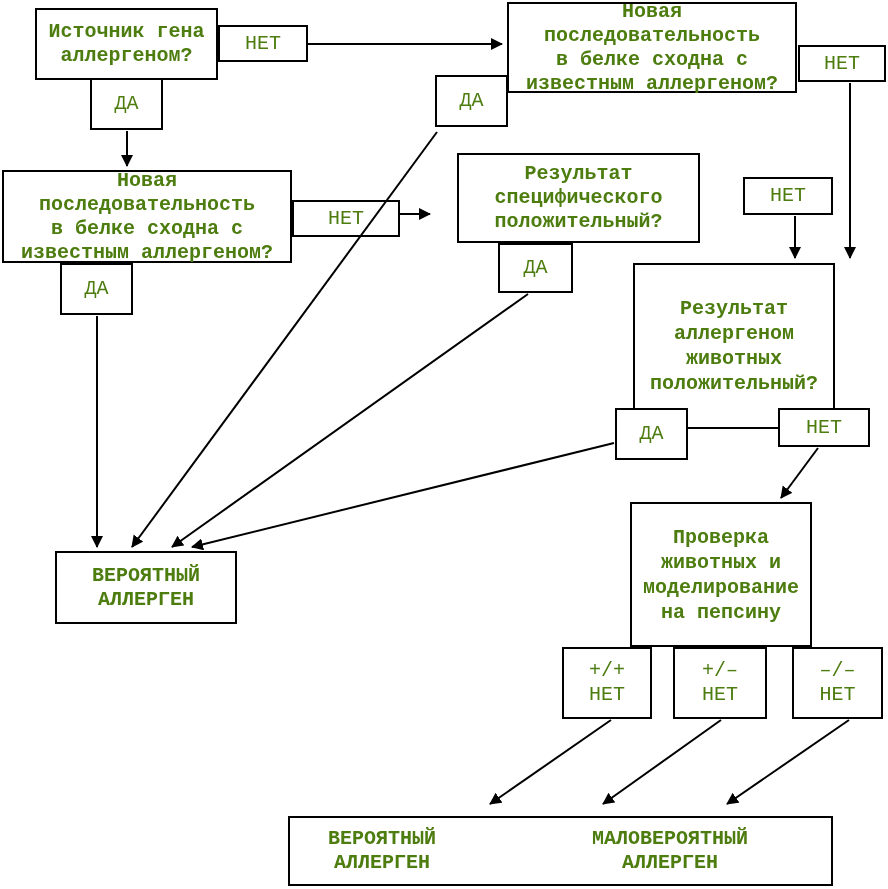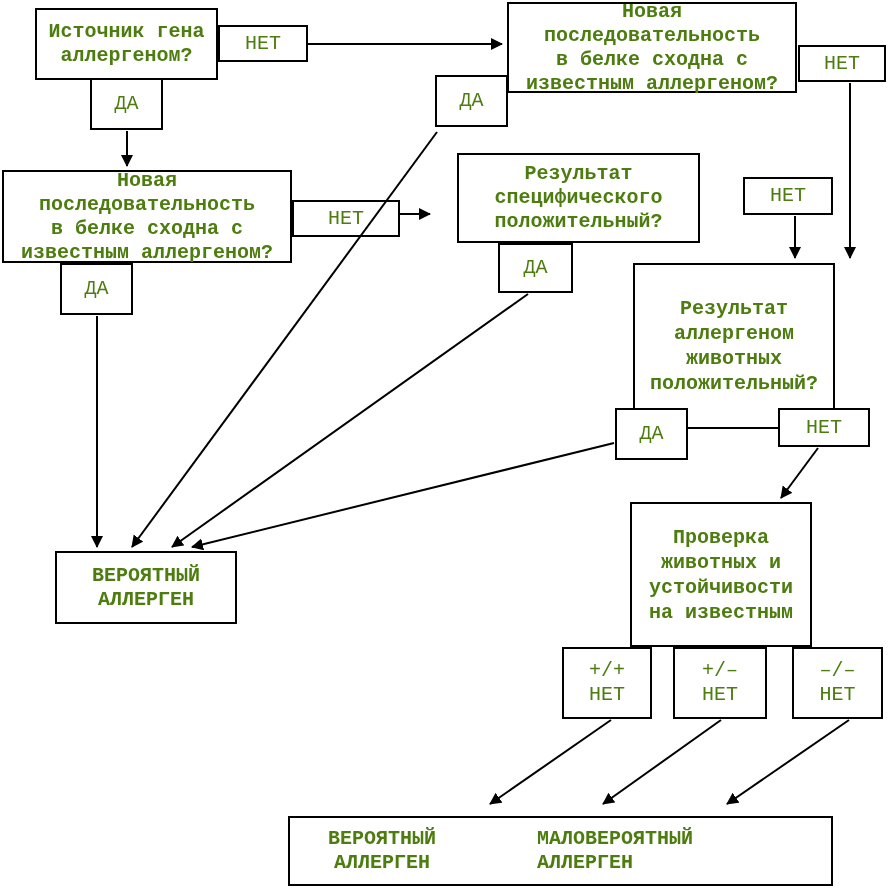--- a/index.html
+++ b/index.html
@@ -27,21 +27,21 @@
   }
   .bold{font-weight:bold;}
   .label{font-weight:normal;}
   .tight{line-height:25px;}
   #final-box{display:block;position:absolute;z-index:2;}
   .final-text{
     position:absolute;top:9px;
     font-weight:bold;font-size:20px;line-height:24px;
   }
   .final-left{left:2px;width:180px;text-align:center;}
-  .final-right{right:44px;width:250px;text-align:left;}
+  .final-right{right:36px;width:250px;text-align:center;}
   svg.wires{
     position:absolute;left:0;top:0;z-index:5;
     pointer-events:none;
   }
 </style>
 </head>
 <body>
 
 <div id="canvas">
 
@@ -110,22 +110,22 @@
     <div>ДА</div>
   </div>
 
   <div class="box label" style="left:778px;top:408px;width:92px;height:39px">
     <div>НЕТ</div>
   </div>
 
   <div class="box bold tight" style="left:630px;top:502px;width:182px;height:145px">
     <div>Проверка</div>
     <div>животных и</div>
-    <div>устойчивости</div>
-    <div>на известным</div>
+    <div>моделирование</div>
+    <div>на пепсину</div>
   </div>
 
   <div class="box label" style="left:562px;top:647px;width:90px;height:72px">
     <div>+/+</div>
     <div>НЕТ</div>
   </div>
 
   <div class="box label" style="left:673px;top:647px;width:94px;height:72px">
     <div>+/–</div>
     <div>НЕТ</div>

